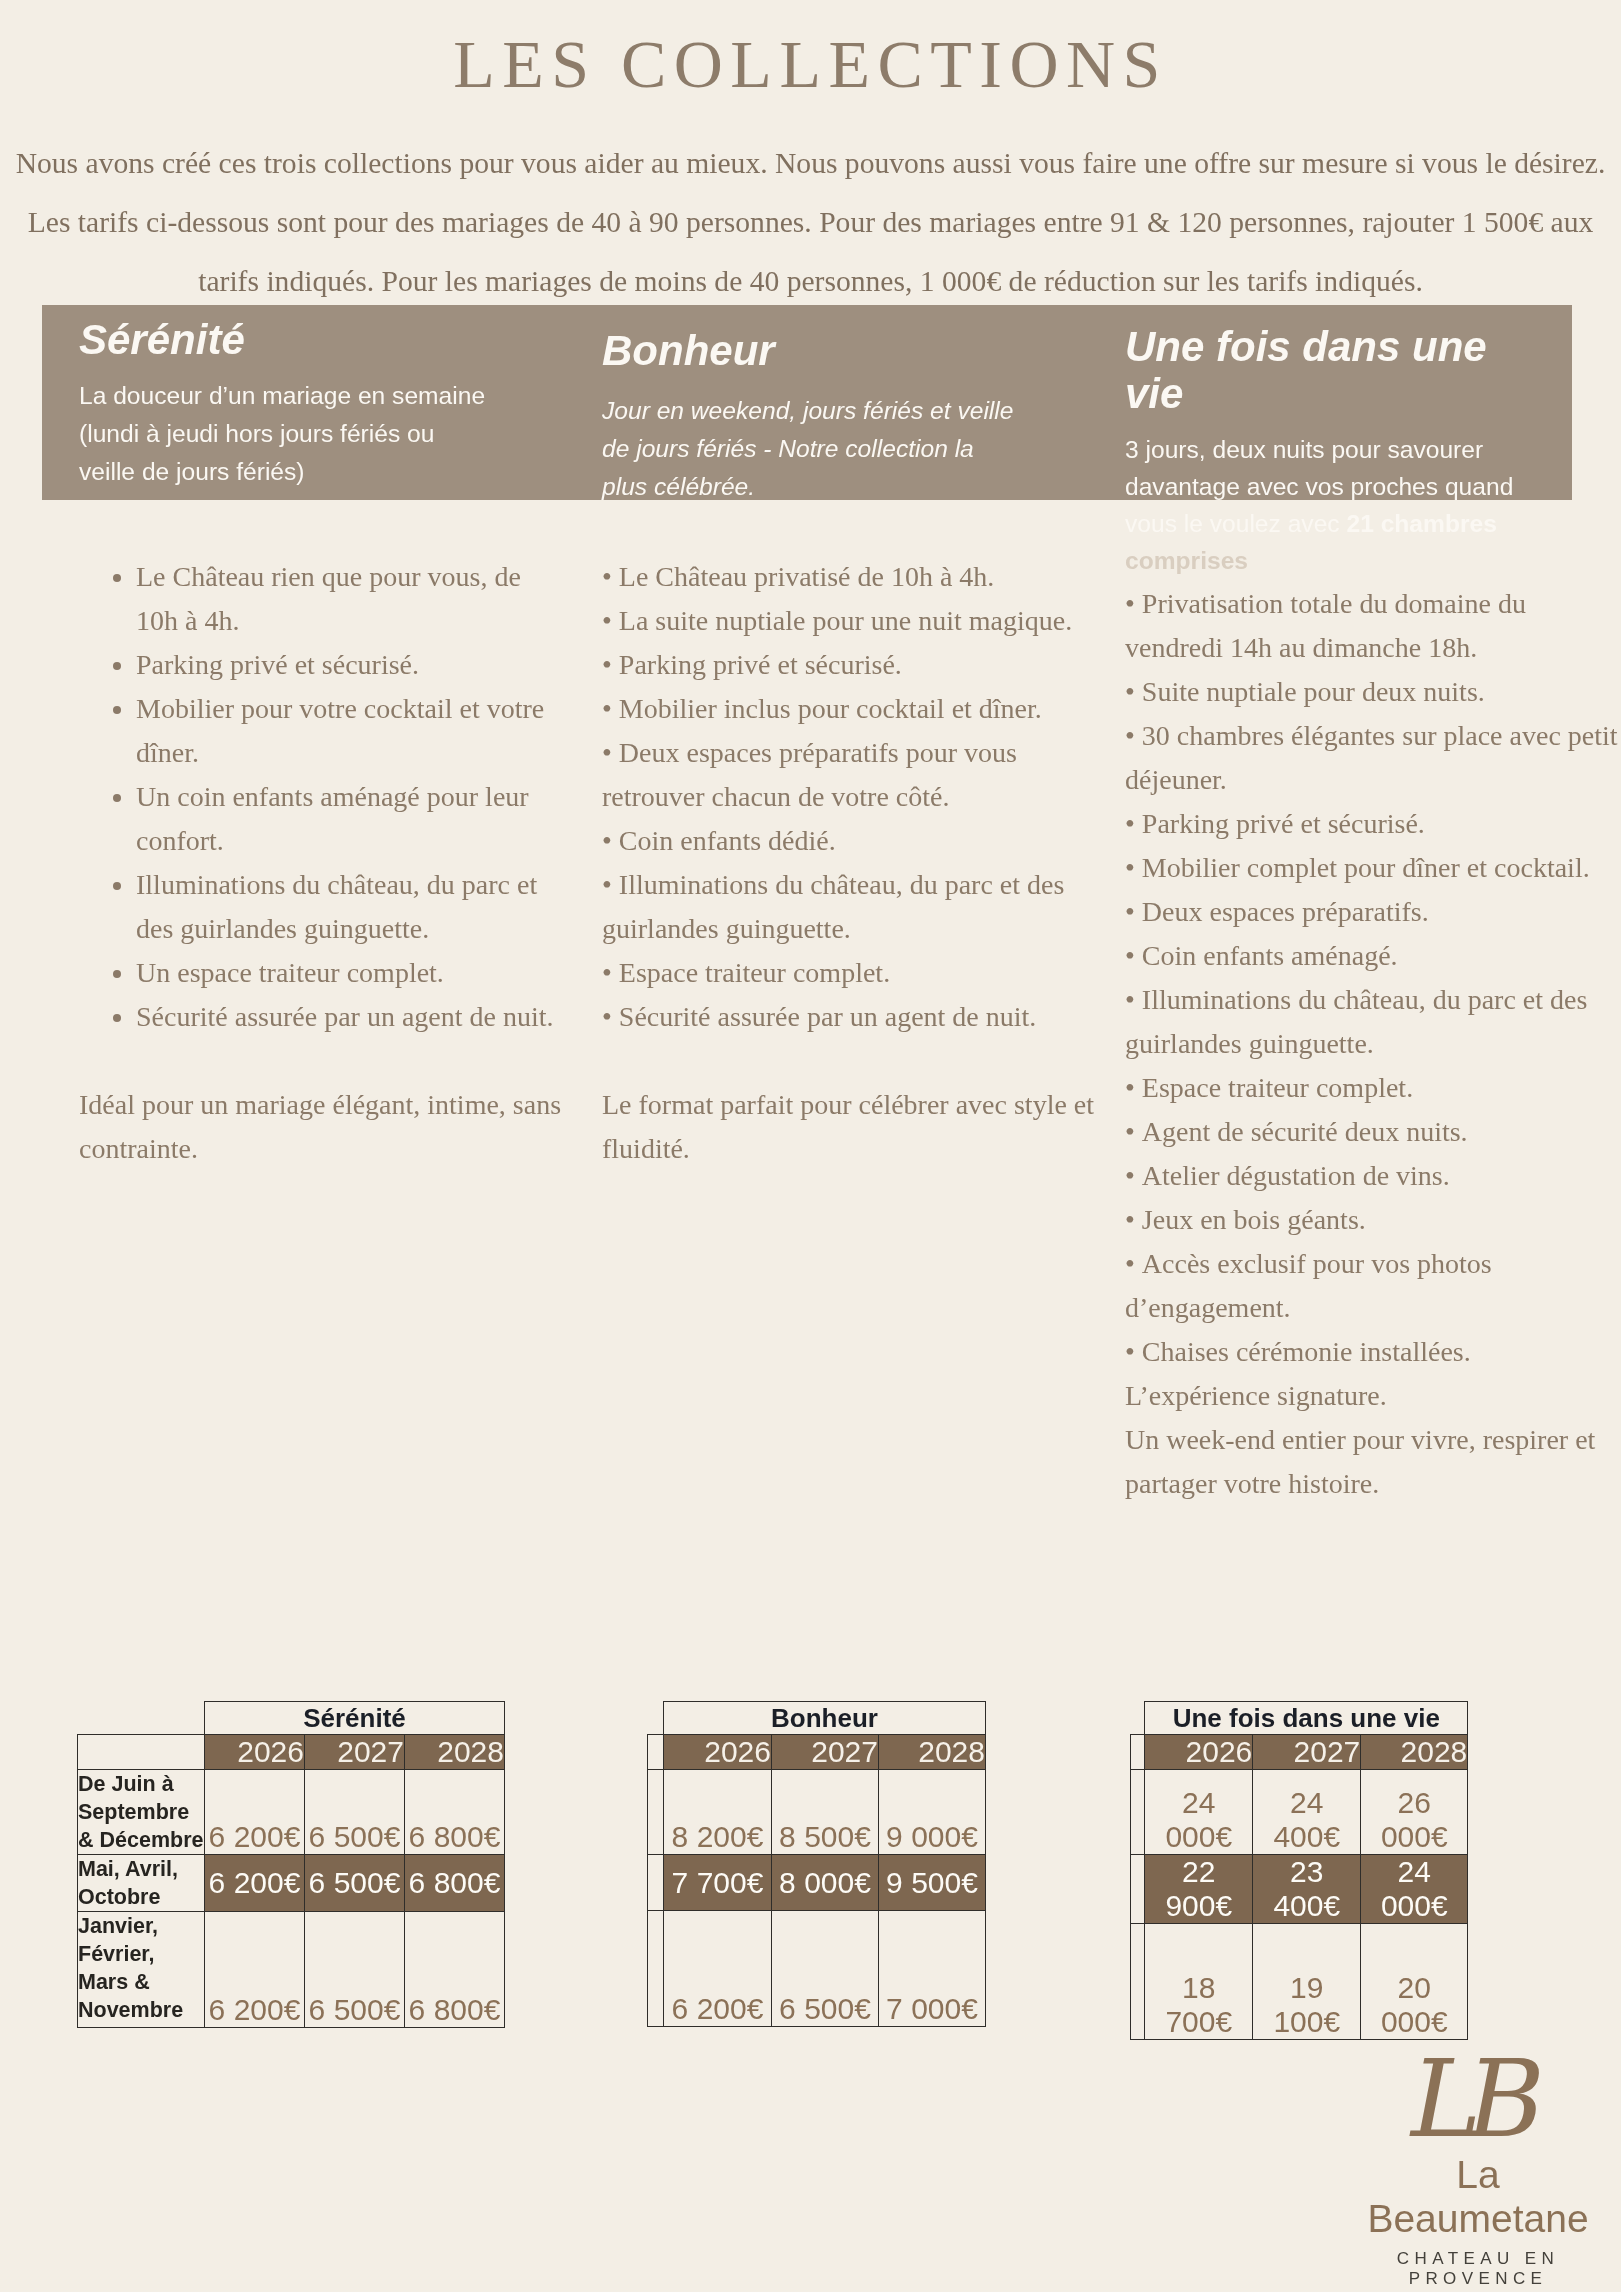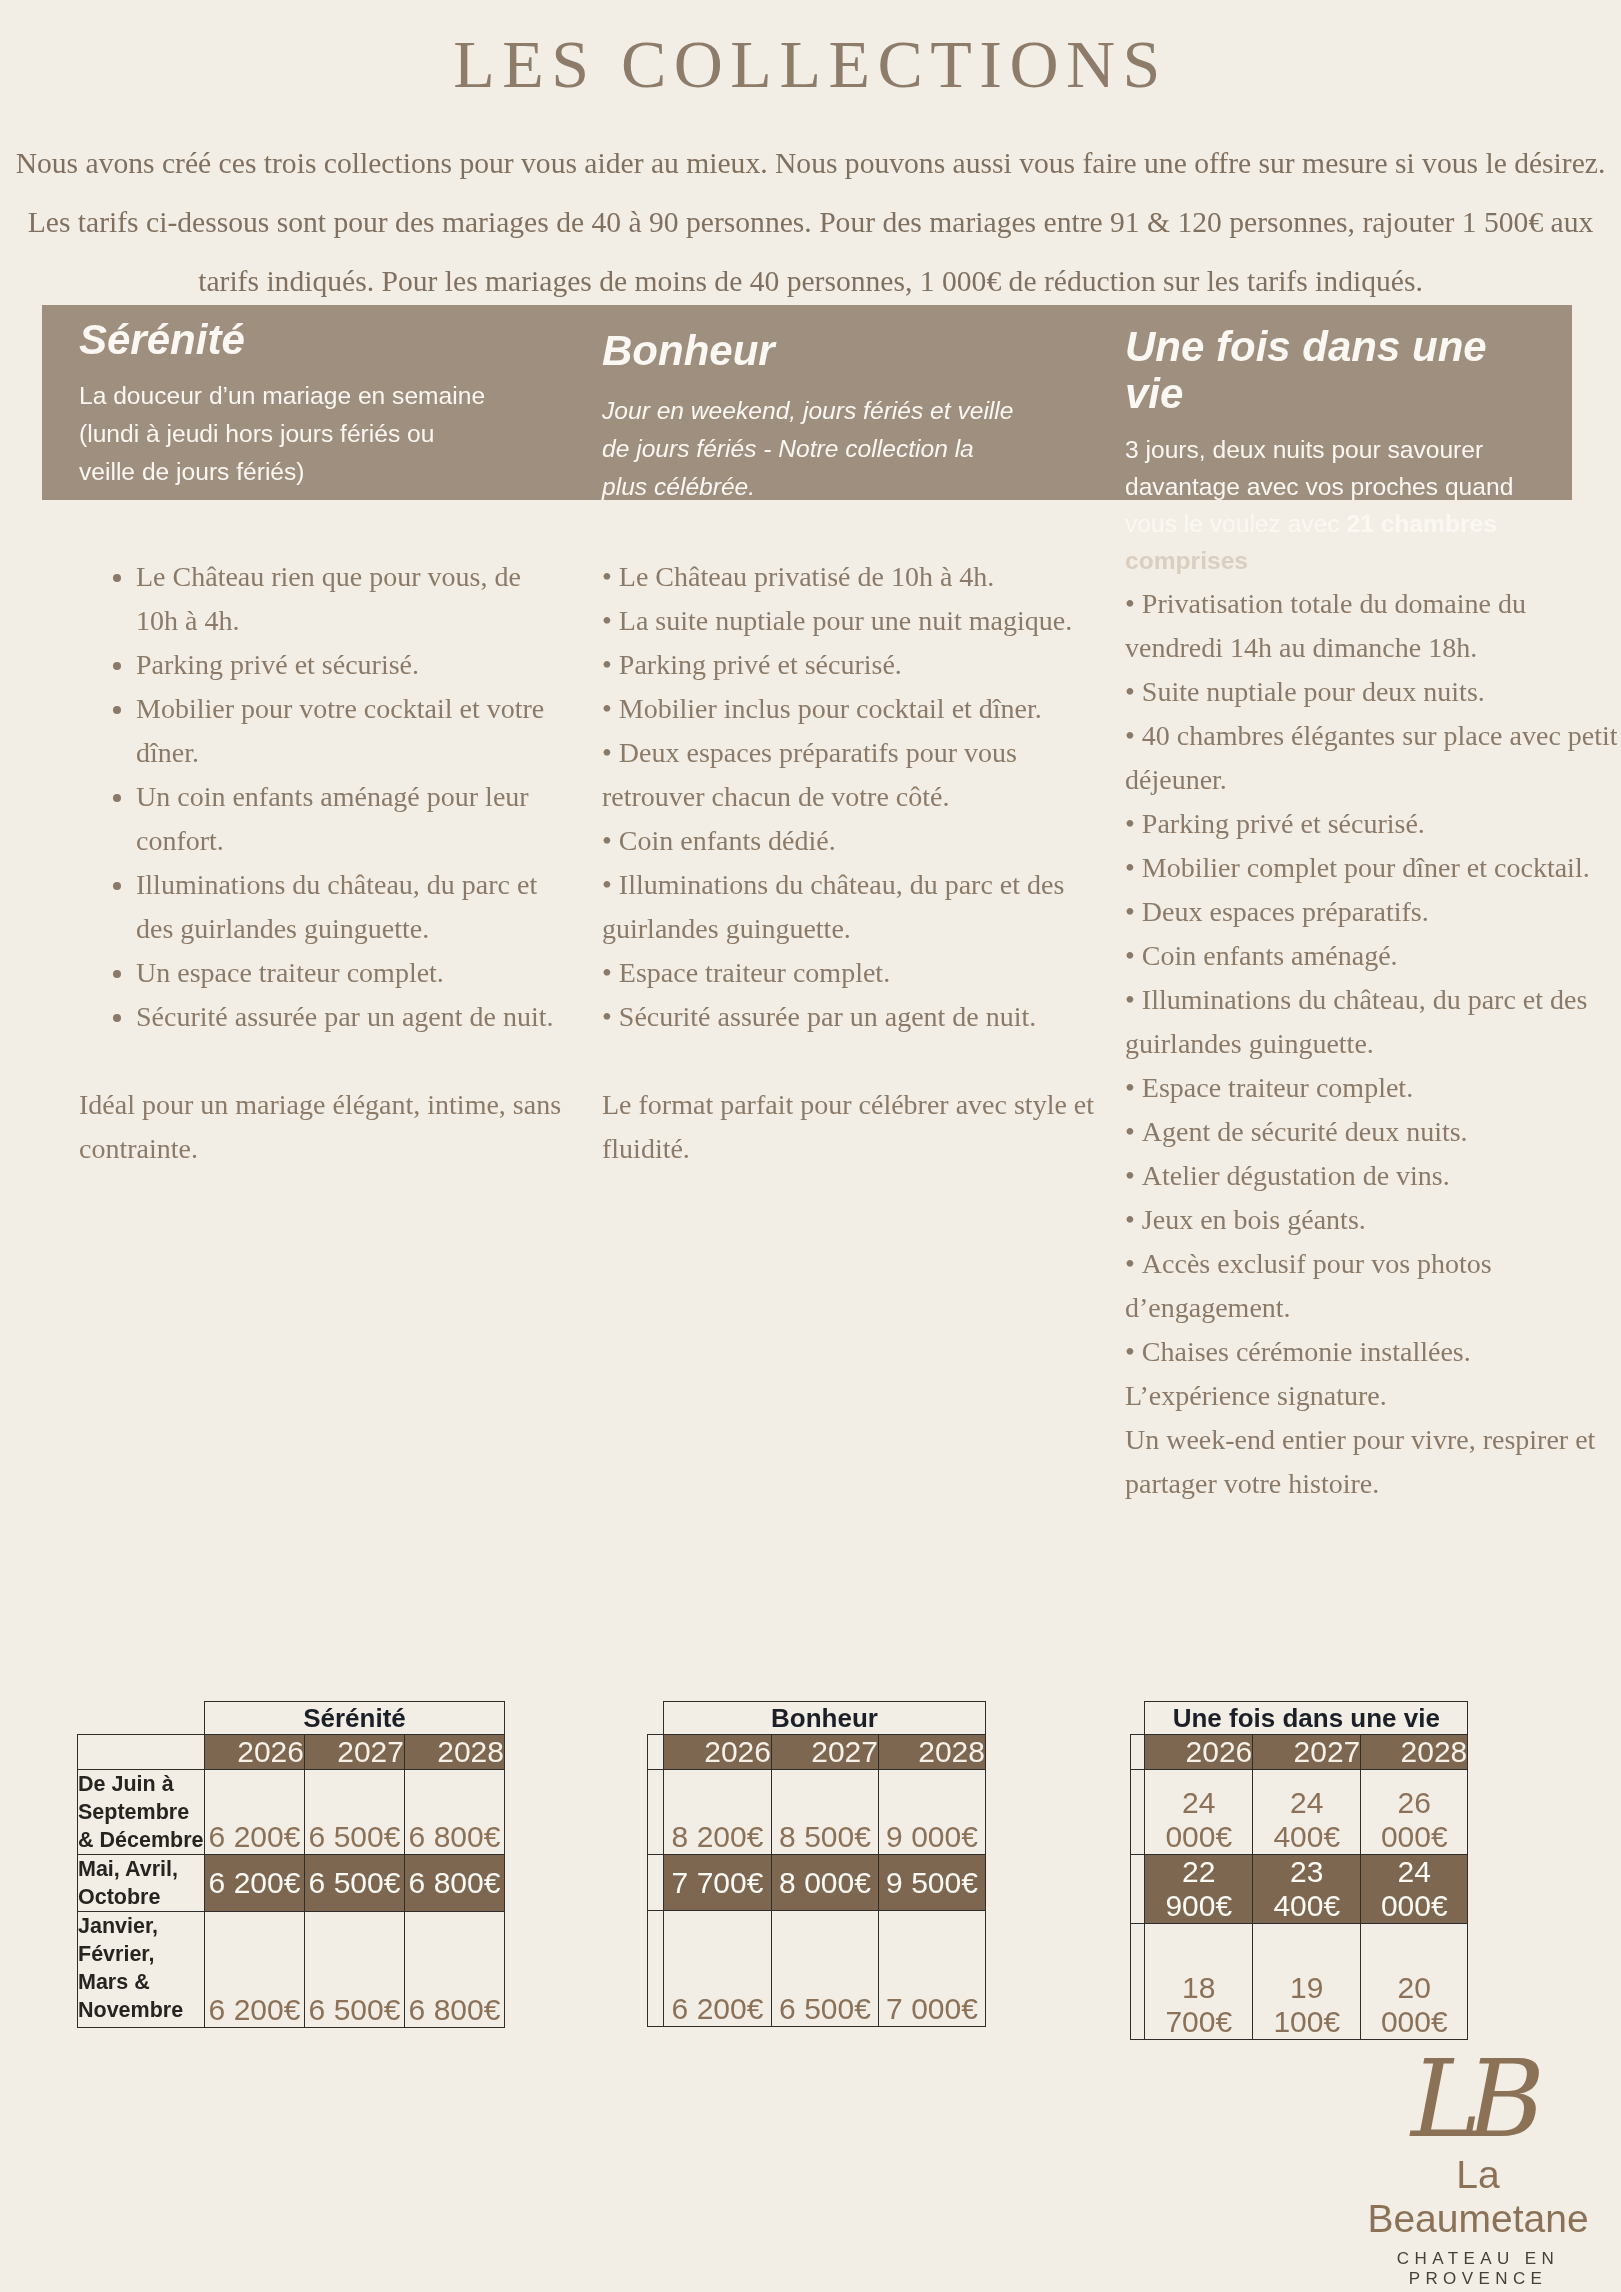--- a/index.html
+++ b/index.html
@@ -162,21 +162,21 @@
         <p class="bitem">Espace traiteur complet.</p>
         <p class="bitem">Sécurité assurée par un agent de nuit.</p>
       </div>
     <p class="colfooter">Le format parfait pour célébrer avec style et fluidité.</p>
   </div>
 
   <div class="features colpos3">
     <div>
         <p class="bitem">Privatisation totale du domaine du vendredi 14h au dimanche 18h.</p>
         <p class="bitem">Suite nuptiale pour deux nuits.</p>
-        <p class="bitem">40 chambres élégantes sur place avec petit déjeuner.</p>
+        <p class="bitem">30 chambres élégantes sur place avec petit déjeuner.</p>
         <p class="bitem">Parking privé et sécurisé.</p>
         <p class="bitem">Mobilier complet pour dîner et cocktail.</p>
         <p class="bitem">Deux espaces préparatifs.</p>
         <p class="bitem">Coin enfants aménagé.</p>
         <p class="bitem">Illuminations du château, du parc et des guirlandes guinguette.</p>
         <p class="bitem">Espace traiteur complet.</p>
         <p class="bitem">Agent de sécurité deux nuits.</p>
         <p class="bitem">Atelier dégustation de vins.</p>
         <p class="bitem">Jeux en bois géants.</p>
         <p class="bitem">Accès exclusif pour vos photos d’engagement.</p>

